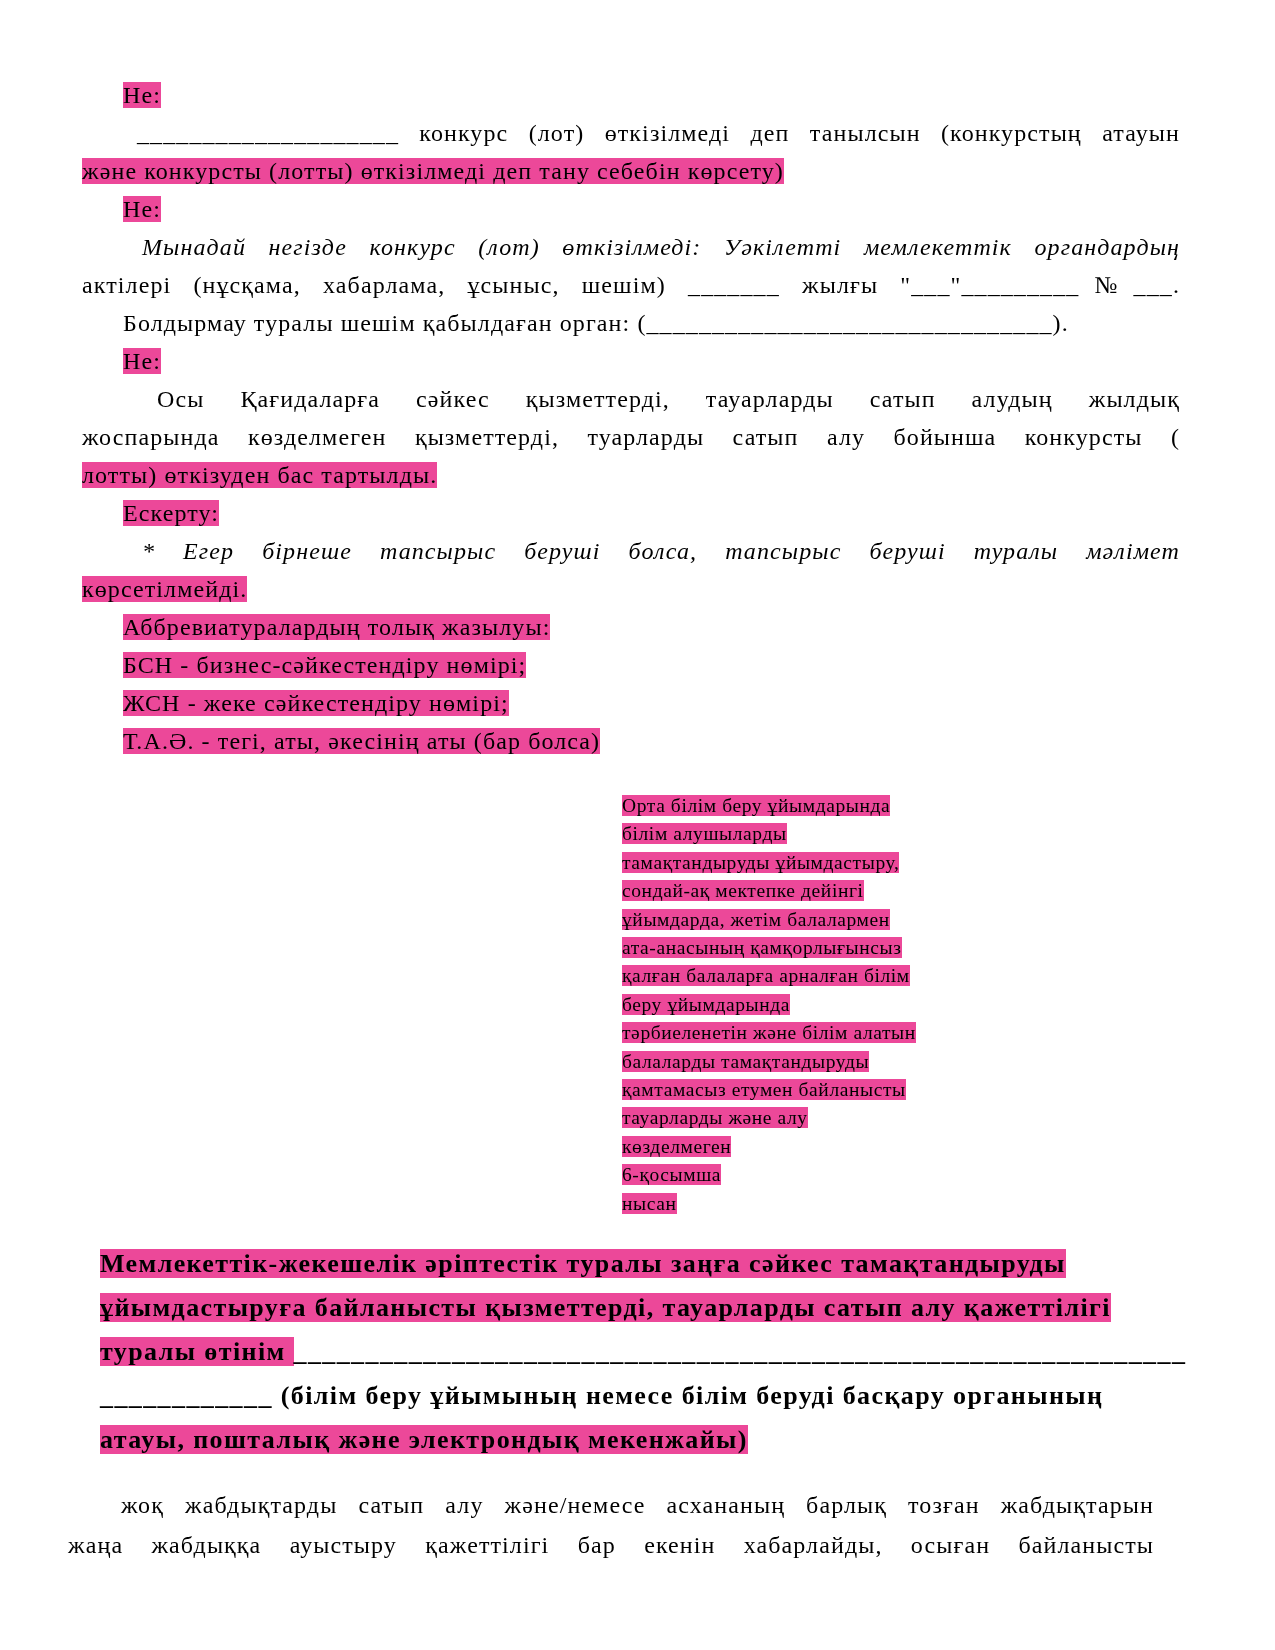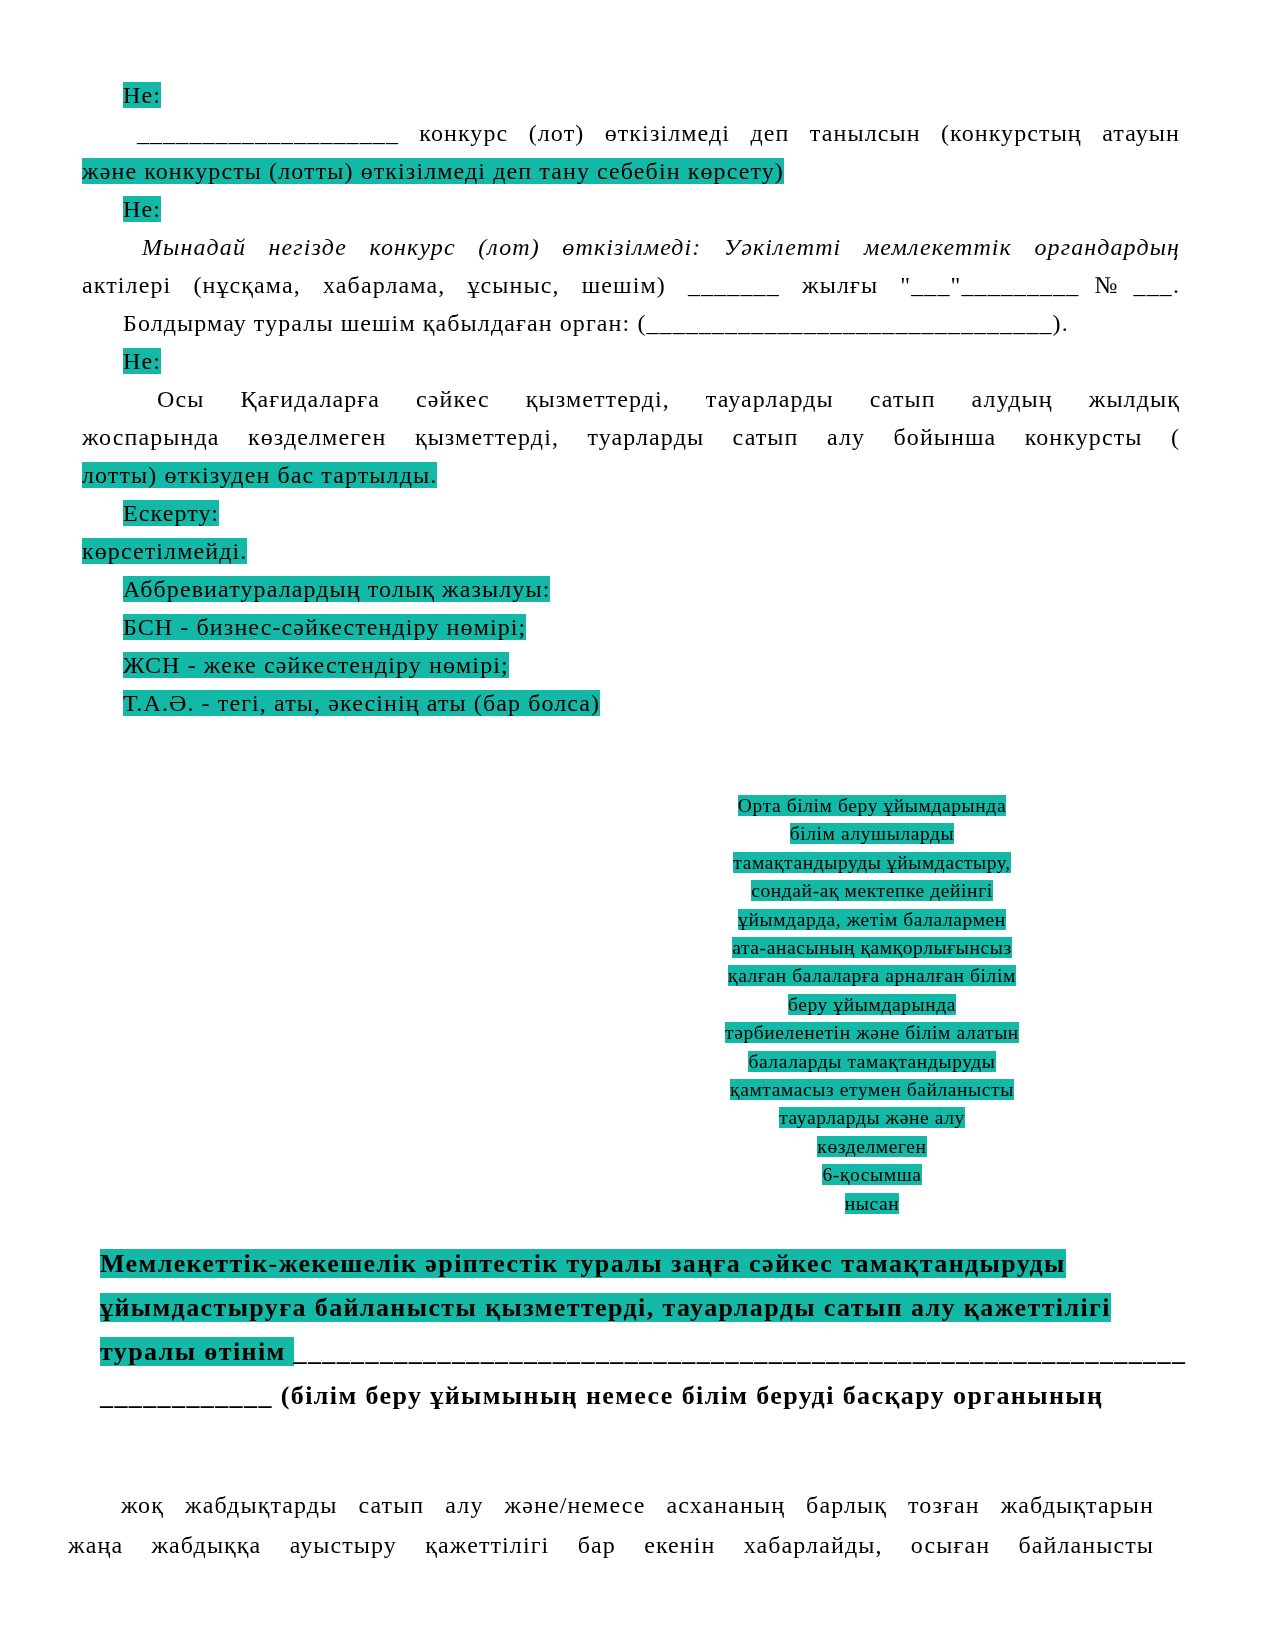--- a/index.html
+++ b/index.html
@@ -17,26 +17,26 @@
   .doc-body .line{white-space:pre-wrap;}
   
   .i41{padding-left:41px;}
   .i55{padding-left:55px;}
   .i60{padding-left:60px;font-style:italic;}
   .i75{padding-left:75px;}
   .i53{padding-left:53px;}
   
   .j{text-align:justify;text-align-last:justify;}
   
-  .band span.t{background:#14b8a6;}
+  .band span.t{background:#ec4899;}
   
   .appendix{
     left:622px;top:792px;width:500px;
     font-size:19.5px;line-height:28.4px;letter-spacing:0.6px;
-    text-align:center;
+    text-align:left;
   }
   
   .heading{
     left:82px;top:1242px;width:1165px;
     font-size:26px;line-height:44px;font-weight:700;letter-spacing:1.4px;
   }
   .heading .line{white-space:pre-wrap;margin-left:18px;}
   
   .closing{
     left:68px;top:1485px;width:1086px;
@@ -53,20 +53,21 @@
   <div class="line band"><span class="t">және конкурсты (лотты) өткізілмеді деп тану себебін көрсету)</span></div>
   <div class="line i41 band"><span class="t">Не:</span></div>
   <div class="line i60 j"><span>Мынадай негізде конкурс (лот) өткізілмеді: Уәкілетті мемлекеттік органдардың</span></div>
   <div class="line j"><span>актілері (нұсқама, хабарлама, ұсыныс, шешім) _______ жылғы "___"_________№___.</span></div>
   <div class="line i41"><span>Болдырмау туралы шешім қабылдаған орган: (_______________________________).</span></div>
   <div class="line i41 band"><span class="t">Не:</span></div>
   <div class="line i75 j"><span>Осы Қағидаларға сәйкес қызметтерді, тауарларды сатып алудың жылдық</span></div>
   <div class="line j"><span>жоспарында көзделмеген қызметтерді, туарларды сатып алу бойынша конкурсты (</span></div>
   <div class="line band"><span class="t">лотты) өткізуден бас тартылды.</span></div>
   <div class="line i41 band"><span class="t">Ескерту:</span></div>
+  <div class="line i60 j"><span>* Егер бірнеше тапсырыс беруші болса, тапсырыс беруші туралы мәлімет</span></div>
   <div class="line band"><span class="t">көрсетілмейді.</span></div>
   <div class="line i41 band"><span class="t">Аббревиатуралардың толық жазылуы:</span></div>
   <div class="line i41 band"><span class="t">БСН - бизнес-сәйкестендіру нөмірі;</span></div>
   <div class="line i41 band"><span class="t">ЖСН - жеке сәйкестендіру нөмірі;</span></div>
   <div class="line i41 band"><span class="t">Т.А.Ә. - тегі, аты, әкесінің аты (бар болса)</span></div>
 </div>
 
 <div class="abs appendix band">
   <div class="line"><span class="t">Орта білім беру ұйымдарында</span></div>
   <div class="line"><span class="t">білім алушыларды</span></div>
@@ -83,18 +84,19 @@
   <div class="line"><span class="t">көзделмеген</span></div>
   <div class="line"><span class="t">6-қосымша</span></div>
   <div class="line"><span class="t">нысан</span></div>
 </div>
 
 <div class="abs heading">
   <div class="line band"><span class="t">Мемлекеттік-жекешелік әріптестік туралы заңға сәйкес тамақтандыруды</span></div>
   <div class="line band"><span class="t">ұйымдастыруға байланысты қызметтерді, тауарларды сатып алу қажеттілігі</span></div>
   <div class="line band"><span class="t">туралы өтінім </span><span class="u">______________________________________________________________</span></div>
   <div class="line"><span class="u">____________</span><span> (білім беру ұйымының немесе білім беруді басқару органының</span></div>
+  <div class="line band"><span class="t">атауы, пошталық және электрондық мекенжайы)</span></div>
 </div>
 
 <div class="abs closing">
   <div class="line i53 j"><span>жоқ жабдықтарды сатып алу және/немесе асхананың барлық тозған жабдықтарын</span></div>
   <div class="line j"><span>жаңа жабдыққа ауыстыру қажеттілігі бар екенін хабарлайды, осыған байланысты</span></div>
 </div>
 
 </body></html>

